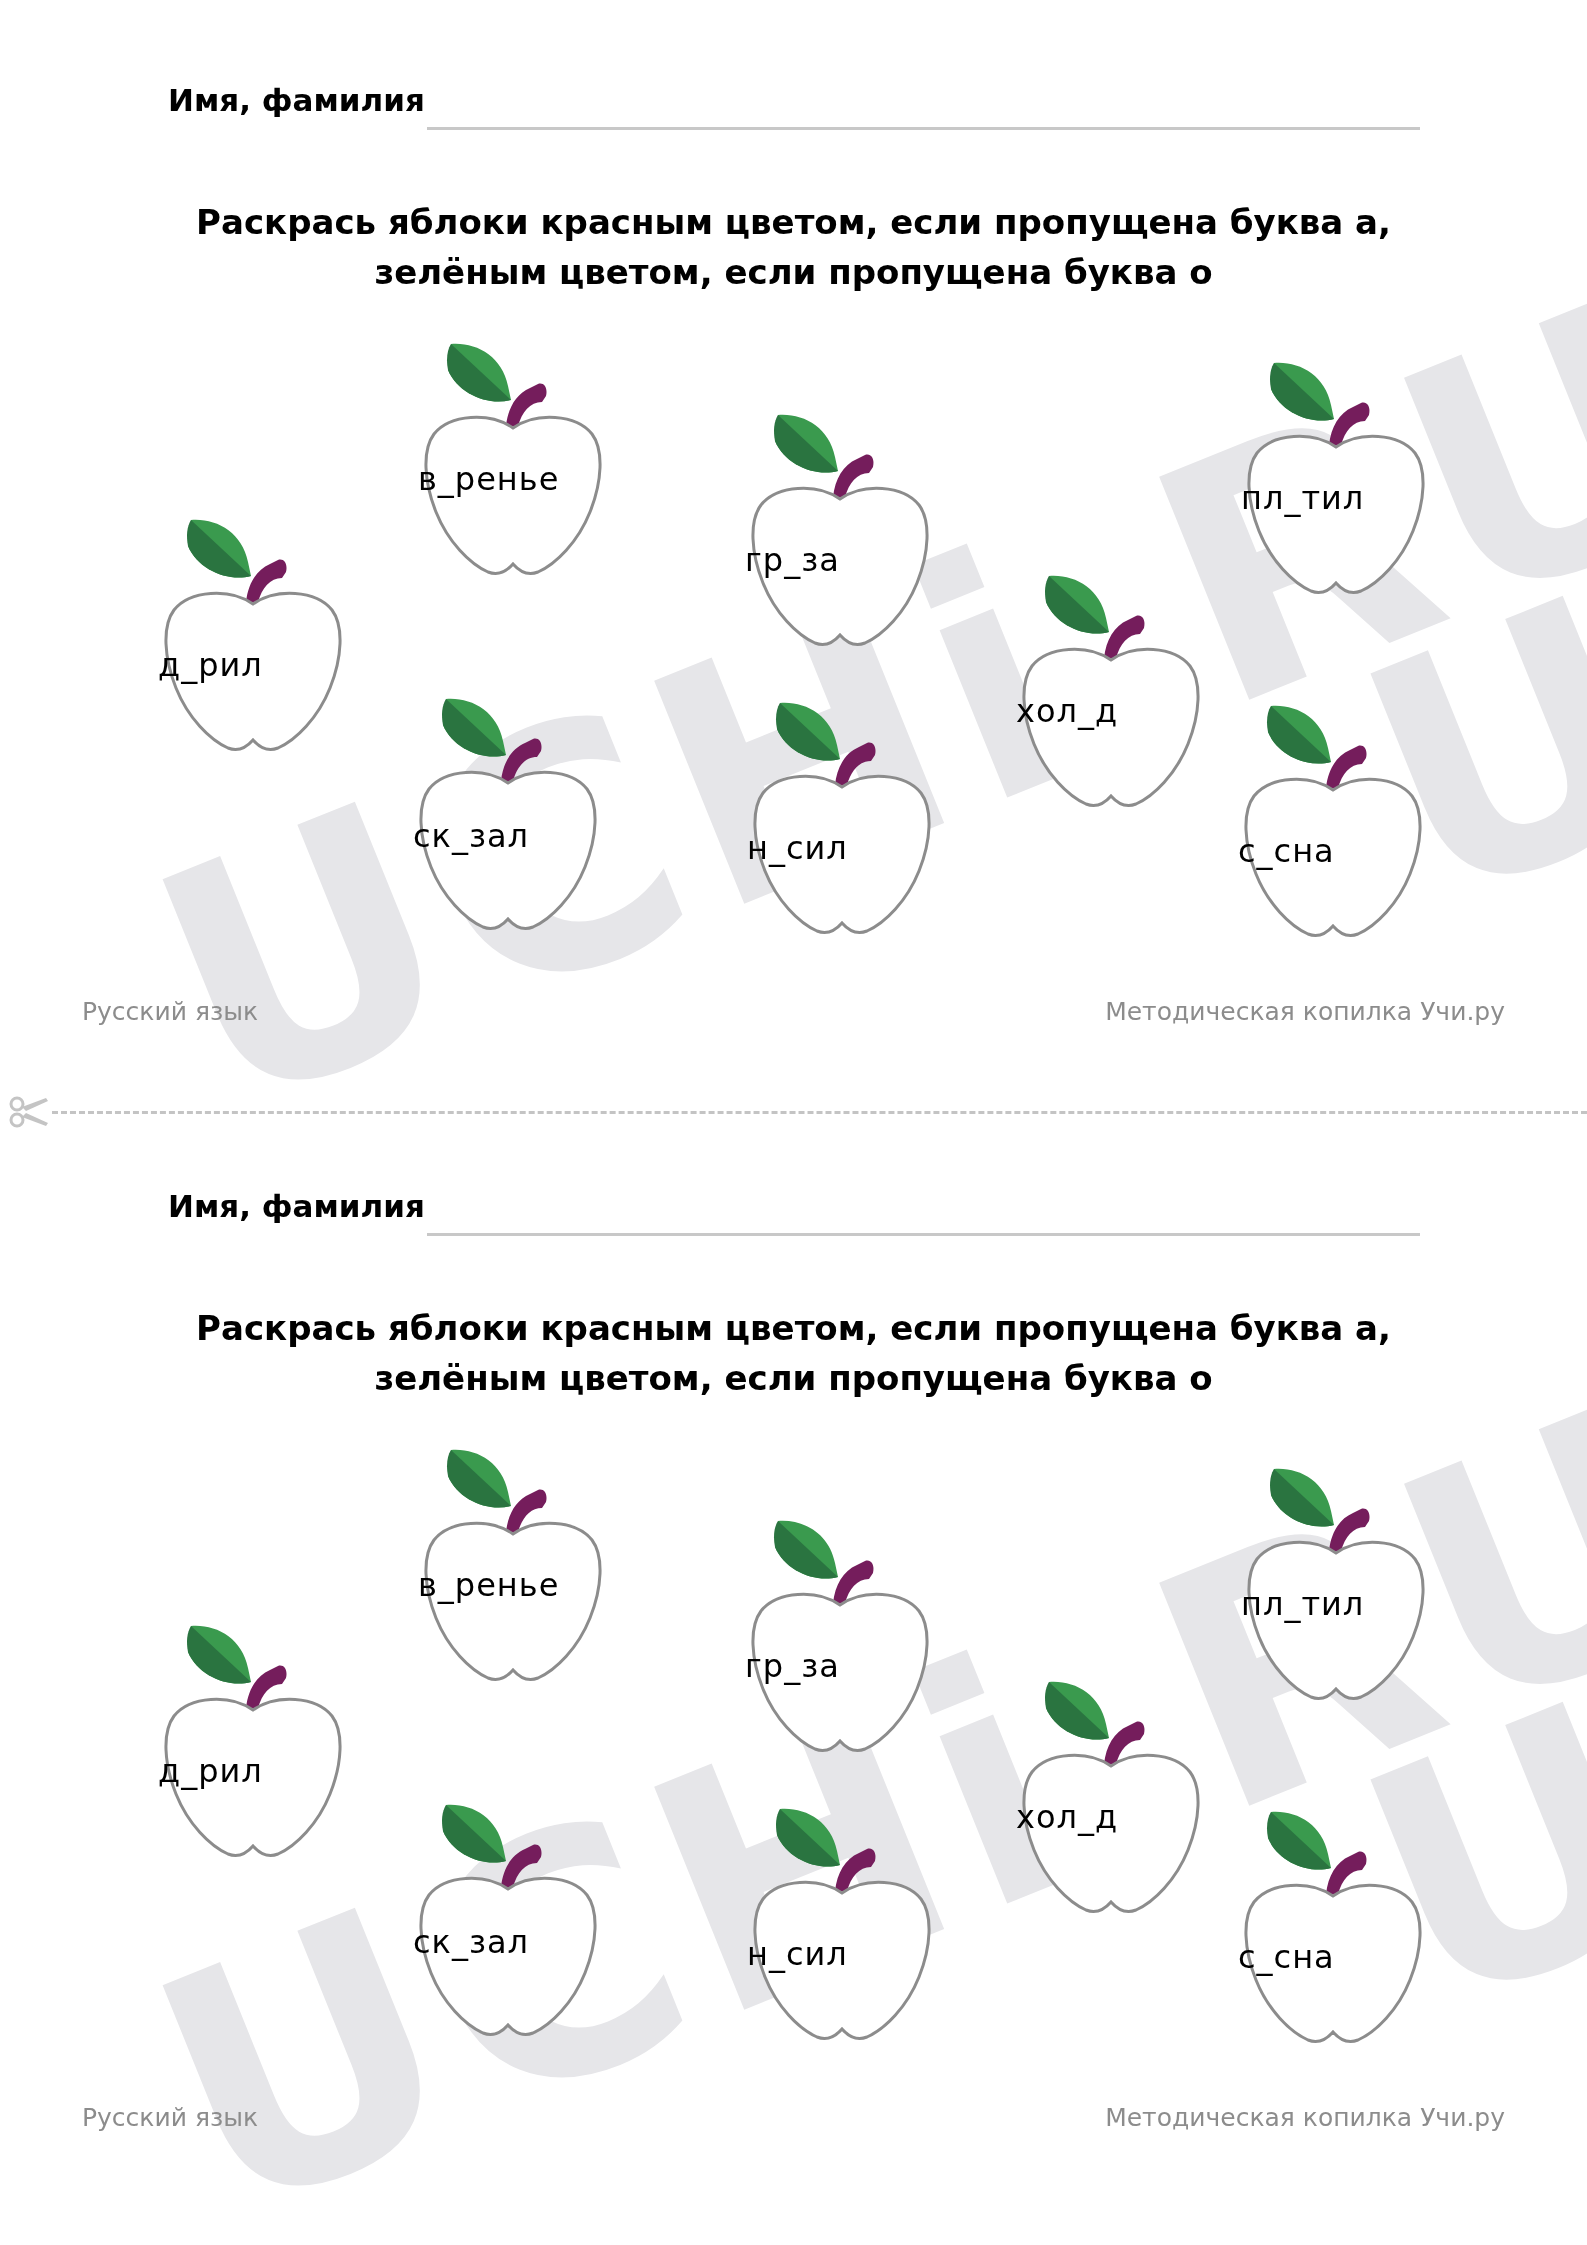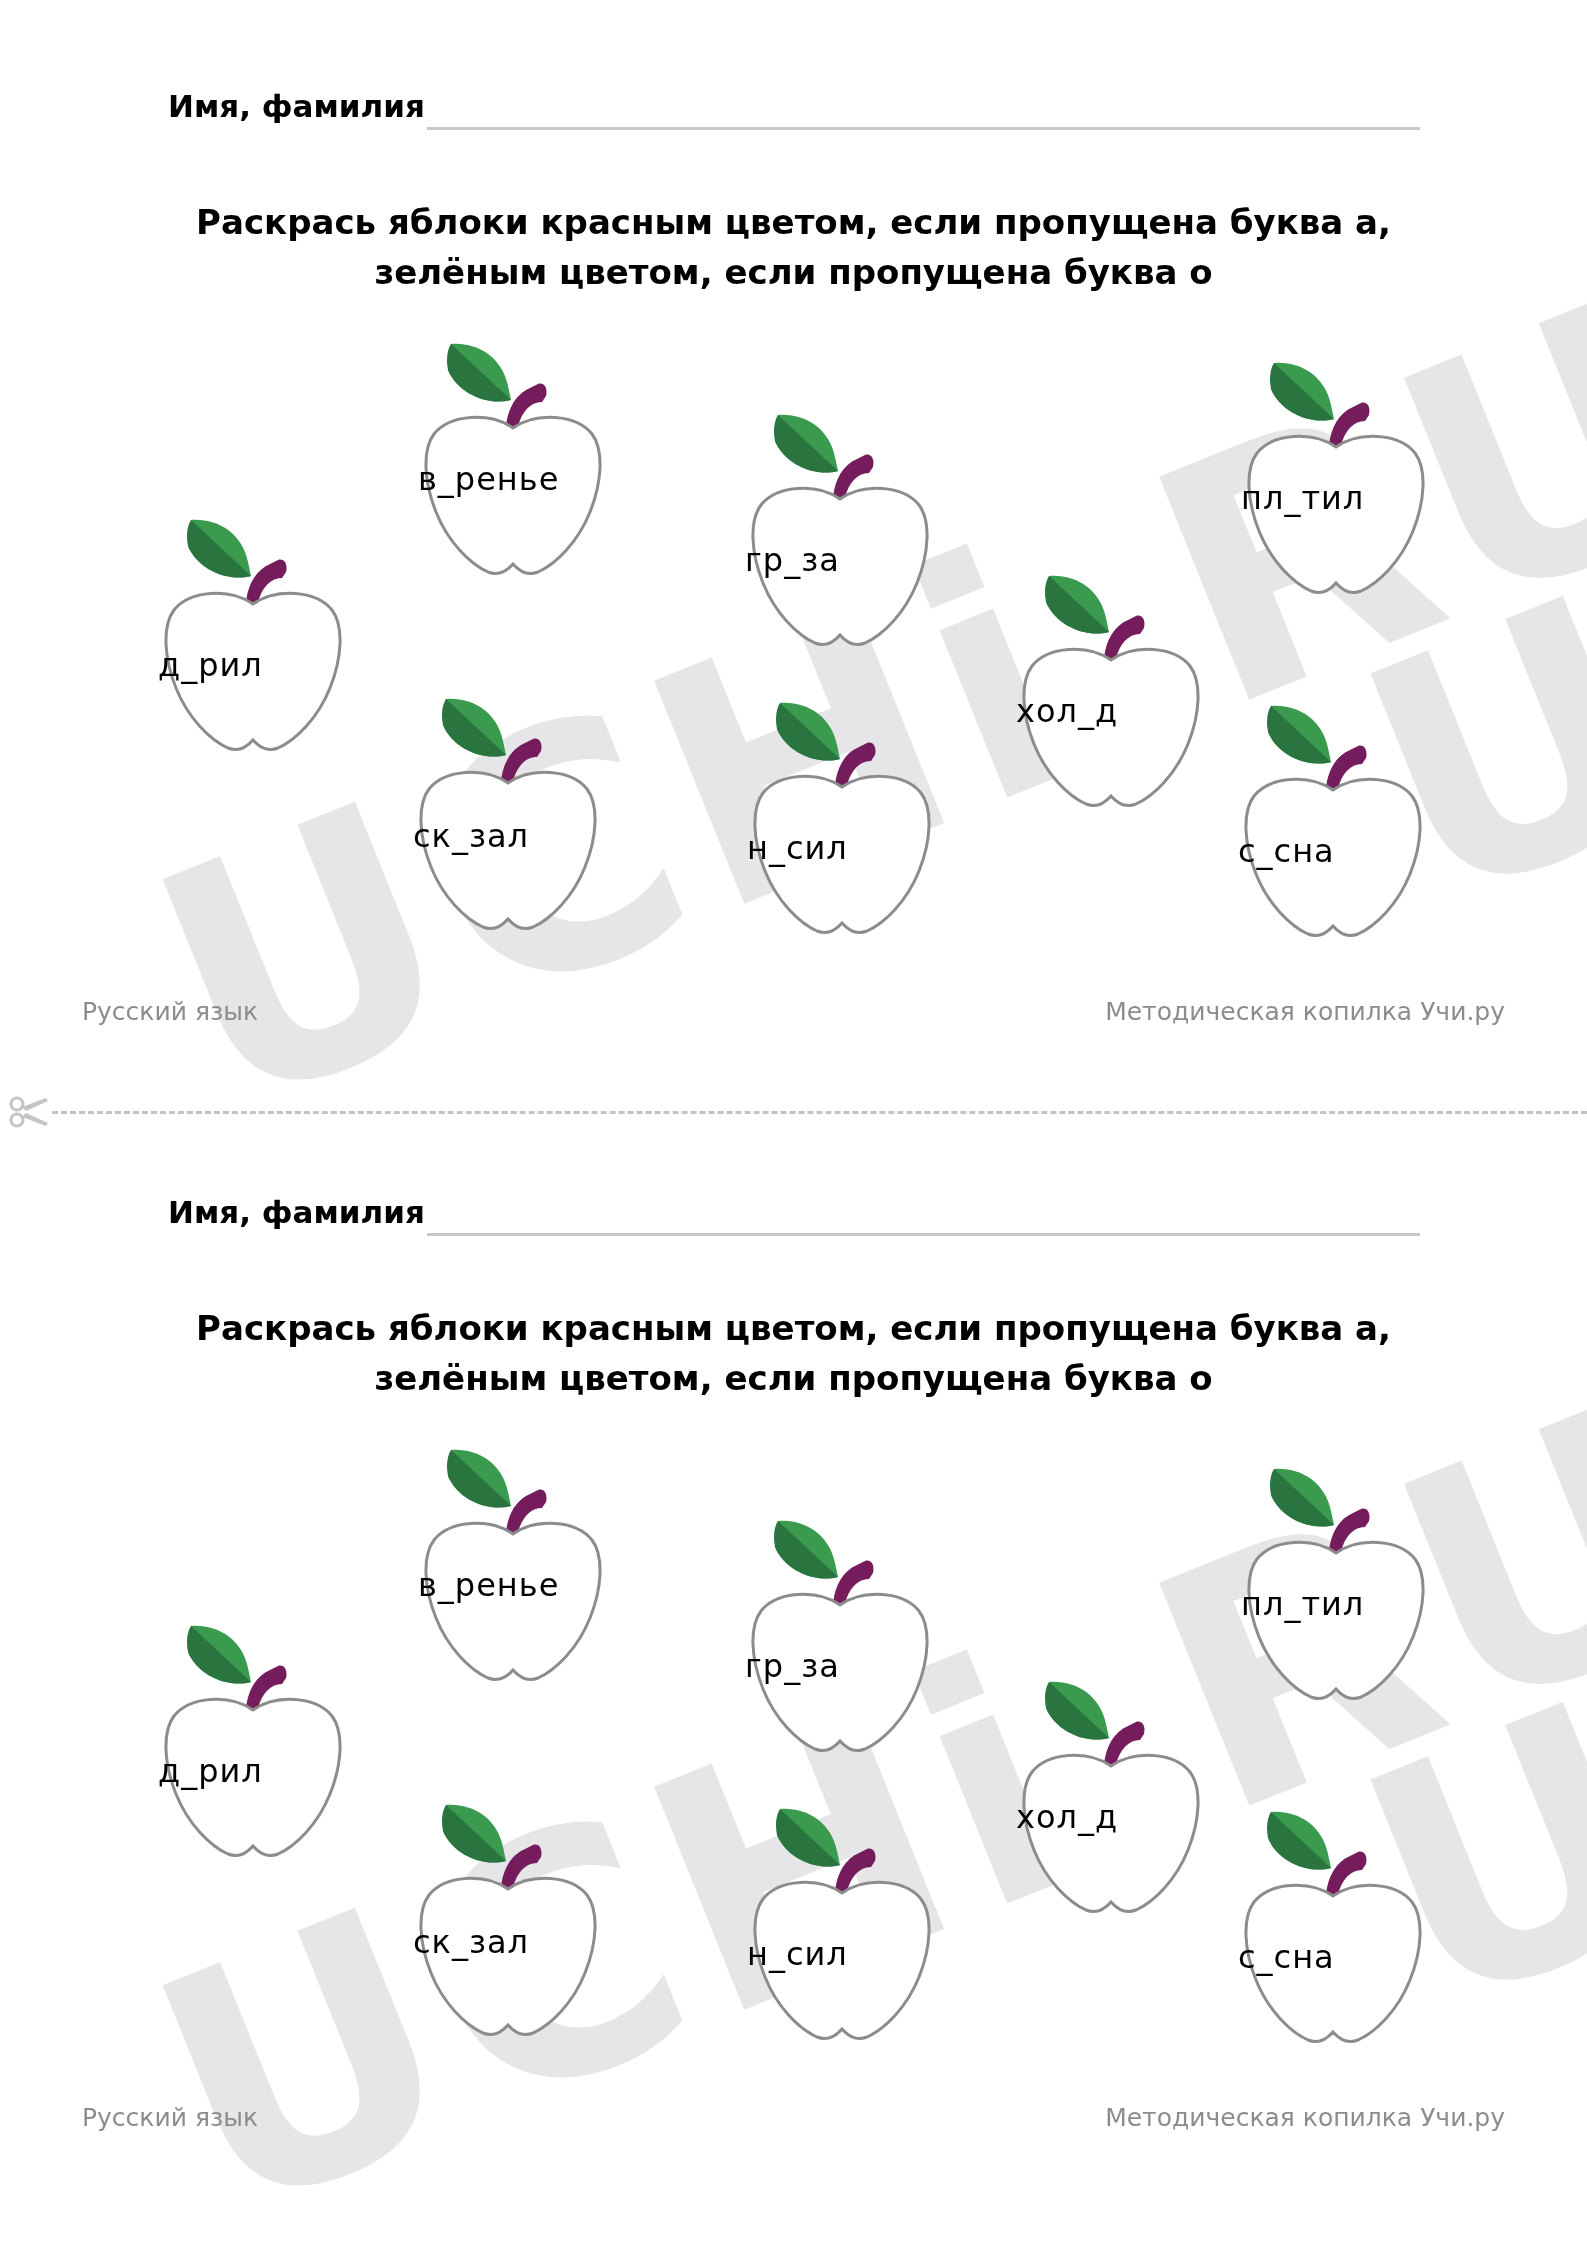--- a/index.html
+++ b/index.html
@@ -10,21 +10,21 @@
     .watermark {
       position: absolute; font-family: "DejaVu Sans", sans-serif; font-weight: bold;
       color: #e6e6e9; font-size: 330px; letter-spacing: 10px; white-space: nowrap;
       transform-origin: left top; transform: rotate(-22deg); z-index: 0; pointer-events: none;
     }
     .watermark-u {
       position: absolute; font-family: "DejaVu Sans", sans-serif; font-weight: bold;
       color: #e6e6e9; font-size: 330px; transform: rotate(-22deg); z-index: 0; pointer-events: none;
     }
     .sheet { position: absolute; left: 0; width: 1587px; height: 1106px; z-index: 1; }
-    .name-row { position: absolute; left: 168px; top: 86px; display: flex; align-items: flex-end; }
+    .name-row { position: absolute; left: 168px; top: 80px; display: flex; align-items: flex-end; }
     .name-label { font-family: "DejaVu Sans", sans-serif; font-weight: bold; font-size: 31px; line-height: 40px; }
     .name-line { position: absolute; left: 427px; top: 127px; width: 993px; height: 0; border-top: 3px solid #c8c8c8; }
     .instruction {
       position: absolute; left: 0; top: 197px; width: 1587px; text-align: center;
       font-family: "DejaVu Sans", sans-serif; font-weight: bold; font-size: 34px; line-height: 50px;
     }
     .apple { position: absolute; width: 190px; height: 240px; }
     .apple svg { position: absolute; left: 0; top: 0; }
     .apple-word {
       position: absolute; left: 0; width: 190px; text-align: left; top: 128px;

